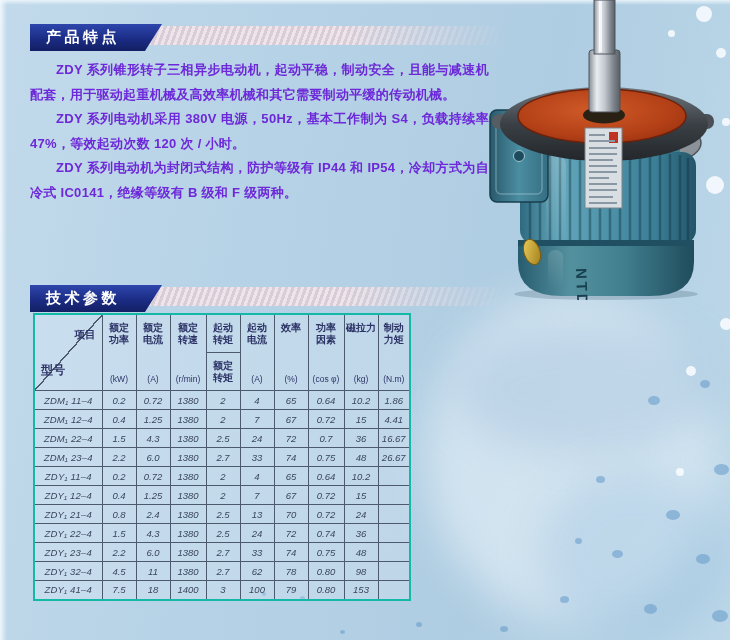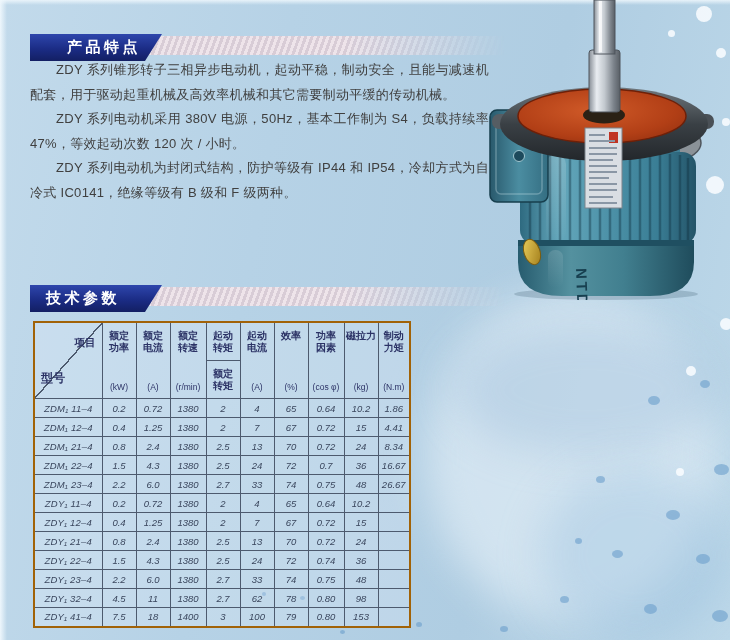--- a/index.html
+++ b/index.html
@@ -28,36 +28,36 @@
     -webkit-mask-image:linear-gradient(to right,#000 58%,transparent 99%);
     mask-image:linear-gradient(to right,#000 58%,transparent 99%);
   }
   .banner .ribbon{
     position:absolute;left:30px;top:0;width:132px;height:27px;box-sizing:border-box;
     background:linear-gradient(180deg,#2e46ac 0%,#1b2c85 55%,#131f63 100%);
     clip-path:polygon(0 0,100% 0,calc(100% - 17px) 100%,0 100%);
     color:#ffffff;font-size:15px;font-weight:bold;letter-spacing:3.5px;
     line-height:26px;padding-left:16px;
   }
-  .banner-features{top:34px;text-align:center;}
+  .banner-features{top:24px;}
   .banner-specs{top:285px;}
 
   
   .paras{position:absolute;left:30px;top:58px;width:459px;}
   .paras p{
     margin:0;text-indent:2em;font-size:13px;line-height:24.5px;
-    text-align:justify;color:#404040;font-weight:400;letter-spacing:0.3px;
+    text-align:justify;color:#6d28d9;font-weight:700;letter-spacing:0.3px;
   }
 
   
   table.spec{
-    position:absolute;left:33px;top:321px;width:374px;
+    position:absolute;left:33px;top:313px;width:374px;
     border-collapse:collapse;table-layout:fixed;
     background:rgba(240,248,253,0.22);
-    border:2px solid #a16207;
+    border:2px solid #14b8a6;
   }
   .spec th,.spec td{border:1px solid #4d5a6e;padding:0;text-align:center;}
   .spec thead tr{height:75px;}
   .spec tbody tr{height:19px;font-style:italic;}
   .spec td{font-size:9.5px;color:#39455c;}
   .spec td.model-cell{font-size:9.5px;letter-spacing:0.2px;}
   th.corner-cell{
     position:relative;
     background:linear-gradient(to bottom right,
       transparent 49.3%, #4d5a6e 49.3%, #4d5a6e 50.7%, transparent 50.7%);
@@ -345,32 +345,20 @@
         <td>1.25</td>
         <td>1380</td>
         <td>2</td>
         <td>7</td>
         <td>67</td>
         <td>0.72</td>
         <td>15</td>
         <td>4.41</td>
       </tr>
       <tr>
-        <td class="model-cell">ZDM₁ 21–4</td>
-        <td>0.8</td>
-        <td>2.4</td>
-        <td>1380</td>
-        <td>2.5</td>
-        <td>13</td>
-        <td>70</td>
-        <td>0.72</td>
-        <td>24</td>
-        <td>8.34</td>
-      </tr>
-      <tr>
         <td class="model-cell">ZDM₁ 22–4</td>
         <td>1.5</td>
         <td>4.3</td>
         <td>1380</td>
         <td>2.5</td>
         <td>24</td>
         <td>72</td>
         <td>0.7</td>
         <td>36</td>
         <td>16.67</td>

